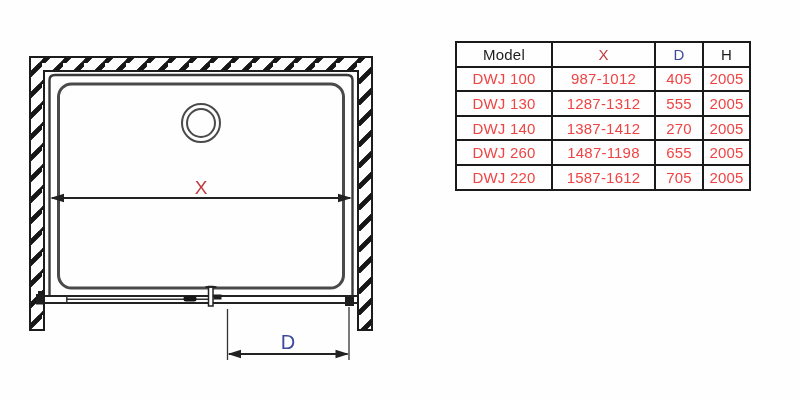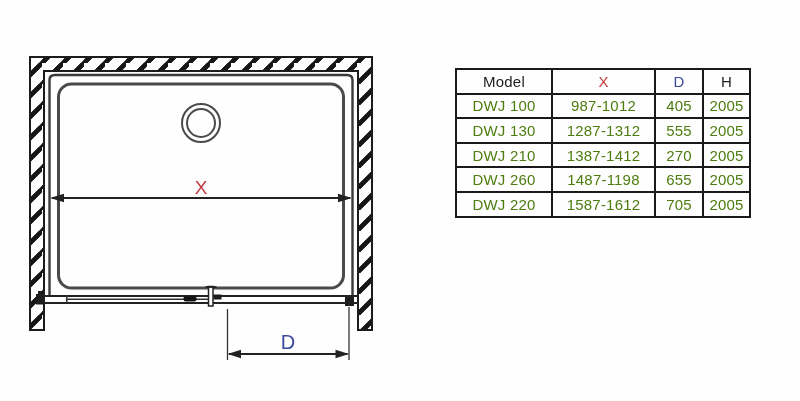--- a/index.html
+++ b/index.html
@@ -4,31 +4,31 @@
 <style>
   html,body{margin:0;padding:0;background:#ffffff;}
   .screen{
     position:relative;
     width:800px;height:401px;
     background:#fefefe;
     overflow:hidden;
     font-family:"Liberation Sans","DejaVu Sans",sans-serif;
   }
   .diagram-wrap{position:absolute;left:0;top:0;width:440px;height:401px;}
-  .table-wrap{position:absolute;left:455px;top:68px;}
+  .table-wrap{position:absolute;left:455px;top:41px;}
   table.spec{
     border-collapse:collapse;
     table-layout:fixed;
   }
   table.spec th, table.spec td{
     border:2px solid #1a1a1a;
     text-align:center;
     vertical-align:middle;
     font-size:15px;
-    color:#4d7c0f;
+    color:#ef4444;
     height:22.6px;
     padding:0 4px;
     white-space:nowrap;
     font-weight:normal;
     letter-spacing:0.2px;
   }
   .col-model{width:96px;}
   .col-x{width:103px;}
   .col-d{width:48px;}
   .col-h{width:47px;}
@@ -119,21 +119,21 @@
             <td>405</td>
             <td>2005</td>
           </tr>
           <tr>
             <td>DWJ 130</td>
             <td>1287-1312</td>
             <td>555</td>
             <td>2005</td>
           </tr>
           <tr>
-            <td>DWJ 210</td>
+            <td>DWJ 140</td>
             <td>1387-1412</td>
             <td>270</td>
             <td>2005</td>
           </tr>
           <tr>
             <td>DWJ 260</td>
             <td>1487-1198</td>
             <td>655</td>
             <td>2005</td>
           </tr>

